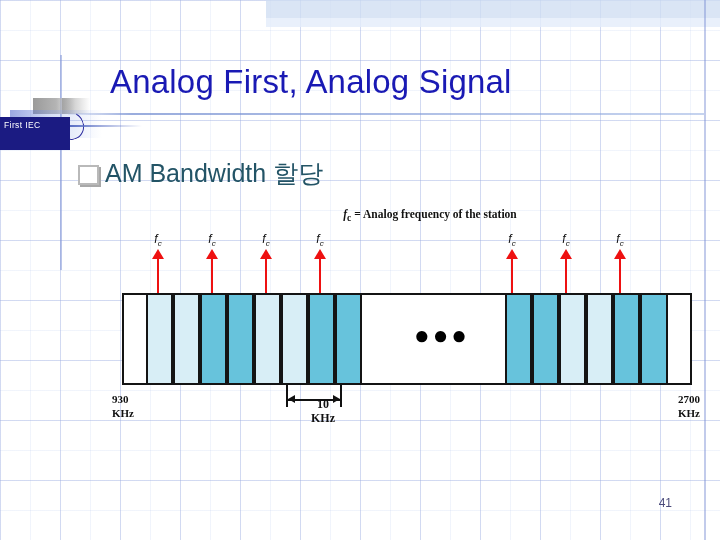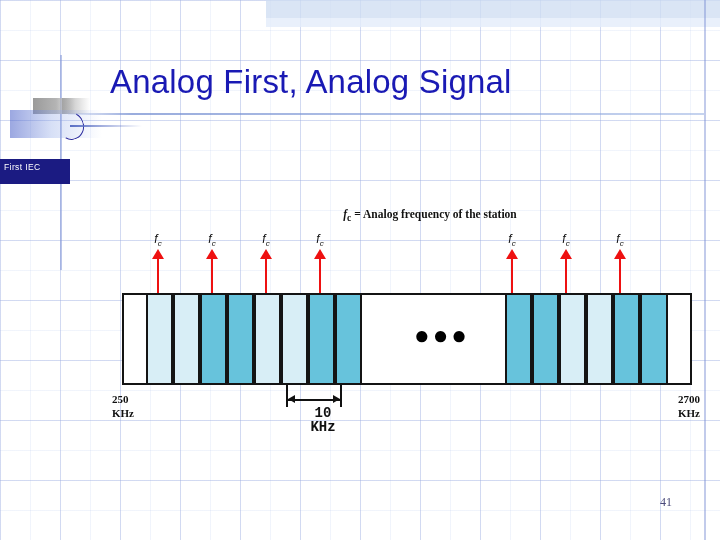--- a/index.html
+++ b/index.html
@@ -41,25 +41,24 @@
   }
   
   .logo-wrap{position:absolute;left:0;top:96px;width:100px;height:42px;}
   .logo-grayA{position:absolute;left:33px;top:2px;width:42px;height:16px;
     background:linear-gradient(to right,#9a9a9a 0%,#b4b4b4 55%,rgba(190,190,190,0) 100%);}
   .logo-grayB{position:absolute;left:62px;top:2px;width:28px;height:16px;
     background:linear-gradient(to right,rgba(150,150,150,.75) 0%,rgba(210,210,210,0) 100%);}
   .logo-blueglow{position:absolute;left:10px;top:14px;width:92px;height:28px;
     background:linear-gradient(to right,rgba(74,96,200,.55) 0%,rgba(140,165,230,.35) 45%,rgba(225,233,250,0) 100%);}
   .logo-bar{
-    position:absolute;left:0;top:21px;width:66px;height:25px;
+    position:absolute;left:0;top:21px;width:66px;height:33px;
     background:#1b1b82;color:#ffffff;font-size:8.5px;line-height:17px;
     padding-left:4px;letter-spacing:.4px;white-space:nowrap;
     font-family:"Liberation Sans", sans-serif;
-    margin-top:42px;
   }
   .logo-swoosh{
     position:absolute;left:58px;top:16px;width:24px;height:26px;
     border:1.6px solid #2b2b9e;border-radius:50%;
     border-top-color:transparent;border-left-color:transparent;
     transform:rotate(-18deg);
   }
   .logo-hline{position:absolute;left:70px;top:29px;width:72px;height:1.5px;
     background:linear-gradient(to right,#5a6fc4 0%,rgba(200,212,242,0) 100%);}
   
@@ -118,32 +117,32 @@
     position:absolute;left:12px;top:192px;width:70px;text-align:left;
     font-family:"Liberation Serif", serif;font-weight:bold;font-size:11px;
     color:#111;line-height:14px;
   }
   .lab-right{
     position:absolute;right:0px;top:192px;width:80px;text-align:right;
     font-family:"Liberation Serif", serif;font-weight:bold;font-size:11px;
     color:#111;line-height:14px;
   }
   .lab-mid{
-    position:absolute;left:178px;top:206px;width:90px;text-align:center;
-    font-family:Liberation Mono, monospace;font-weight:bold;font-size:14px;
+    position:absolute;left:178px;top:197px;width:90px;text-align:center;
+    font-family:Liberation Serif, serif;font-weight:bold;font-size:12px;
     color:#111;line-height:14px;
   }
   .tick{position:absolute;width:1.6px;background:#111;top:185px;height:22px;}
   .dim-line{position:absolute;top:199px;height:1.6px;background:#111;}
   .dim-head{position:absolute;top:195px;width:0;height:0;
     border-top:4.5px solid transparent;border-bottom:4.5px solid transparent;}
   
   .pagenum{
     position:absolute;right:48px;bottom:30px;font-size:12px;color:#4a4a7a;
-    font-family:Liberation Serif, serif;
+    font-family:Liberation Sans, sans-serif;
   }
 </style>
 </head>
 <body>
 
 <div id="slide">
 
   <div class="top-band"></div>
   <div class="top-band2"></div>
   <div class="right-rule"></div>
@@ -154,20 +153,24 @@
     <div class="logo-grayB"></div>
     <div class="logo-blueglow"></div>
     <div class="logo-swoosh"></div>
     <div class="logo-hline"></div>
     <div class="logo-bar">First  IEC</div>
   </div>
 
   <div class="title">Analog First, Analog Signal</div>
   <div class="title-rule"></div>
 
+  <div class="bullet-row">
+    <div class="bullet-sq"></div>
+    <div class="bullet-text">AM Bandwidth 할당</div>
+  </div>
 
   <div id="figure">
 
     <div class="fig-caption">
       <i>f</i><sub>c</sub><span> = Analog frequency of the station</span>
     </div>
 
     <div id="fc-labels">
         <div class="fc-lab" style="left: 58px;"><span>f</span><sub>c</sub></div>
         <div class="fc-lab" style="left: 112px;"><span>f</span><sub>c</sub></div>
@@ -202,21 +205,21 @@
           <div class="band" style="left: 435px; width: 27px; background: rgb(216, 238, 246);"></div>
           <div class="band" style="left: 462px; width: 27px; background: rgb(216, 238, 246);"></div>
           <div class="band" style="left: 489px; width: 27px; background: rgb(103, 195, 220);"></div>
           <div class="band" style="left: 516px; width: 28px; background: rgb(103, 195, 220);"></div>
         </div>
     </div>
 
     <div class="dots">●●●</div>
 
     <div class="lab-left">
-      <div>250</div>
+      <div>930</div>
       <div>KHz</div>
     </div>
 
     <div class="lab-right">
       <div>2700</div>
       <div>KHz</div>
     </div>
 
     <div class="tick" style="left:186px;"></div>
     <div class="tick" style="left:240px;"></div>

